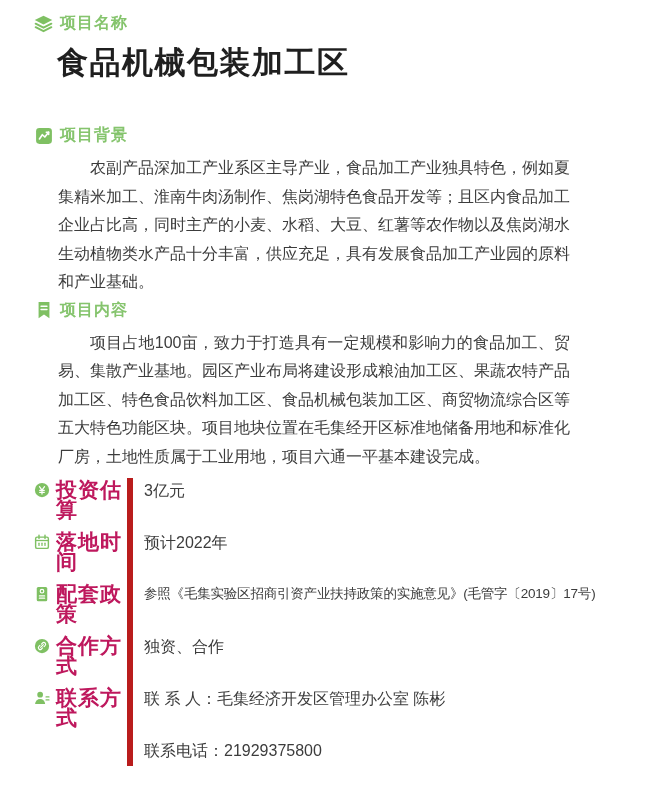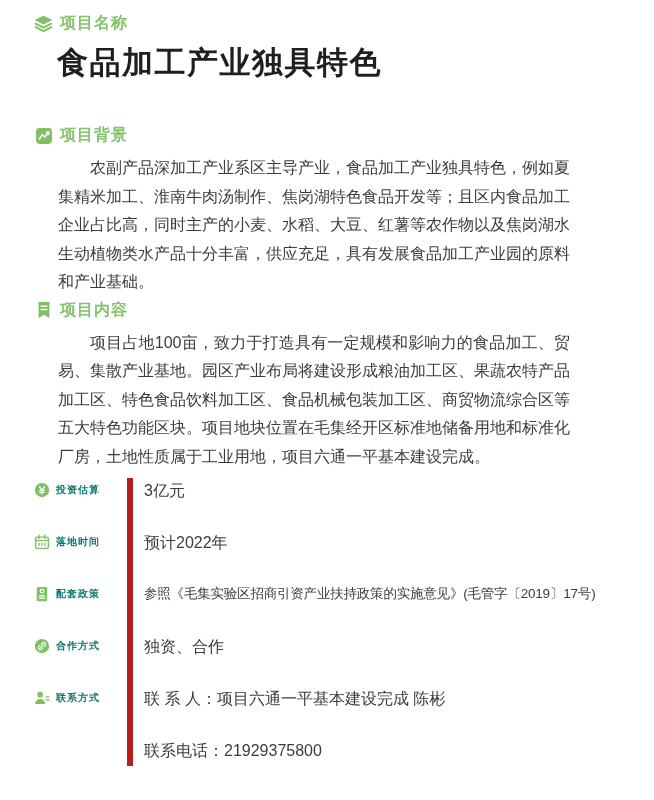--- a/index.html
+++ b/index.html
@@ -72,23 +72,23 @@
     gap:5px;
     padding-top:2px;
   }
   .detail-label .row-icon {
     width:18px; height:18px;
     flex:0 0 auto;
     display:inline-flex;
     margin-top:1px;
   }
   .detail-label .row-label-text {
-    font-size:10px;
+    font-size:21px;
     font-weight:bold;
-    color:#0f766e;
+    color:#be185d;
     letter-spacing:1px;
     line-height:20px;
   }
   .detail-value {
     flex:1;
     border-left:6px solid #b91c1c;
     padding:2px 0 0 11px;
     min-height:52px;
     font-size:16px;
     line-height:21px;
@@ -109,21 +109,21 @@
     <span class="tag-icon">
       <svg width="21" height="21" viewBox="0 0 24 24">
         <path d="M12 3 L22 8 L12 13 L2 8 Z" fill="#7fc063"></path>
         <path d="M3 12.2 L12 16.8 L21 12.2" fill="none" stroke="#7fc063" stroke-width="2.2" stroke-linecap="round" stroke-linejoin="round"></path>
         <path d="M3 16.2 L12 20.8 L21 16.2" fill="none" stroke="#7fc063" stroke-width="2.2" stroke-linecap="round" stroke-linejoin="round"></path>
       </svg>
     </span>
     <span class="tag-label">项目名称</span>
   </div>
 
-  <h1 class="page-title">食品加工产业独具特色</h1>
+  <h1 class="page-title">食品机械包装加工区</h1>
 
   <div class="tag-head head-2">
     <span class="tag-icon">
       <svg width="20" height="20" viewBox="0 0 24 24">
         <rect x="2.5" y="2.5" width="19" height="19" rx="4" fill="#7fc063"></rect>
         <path d="M6.5 15.5 L10 10.5 L13 13.2 L17.5 7.5" fill="none" stroke="#ffffff" stroke-width="2" stroke-linecap="round" stroke-linejoin="round"></path>
         <path d="M17.5 7.5 L17.5 10.2 M17.5 7.5 L14.8 7.5" fill="none" stroke="#ffffff" stroke-width="2" stroke-linecap="round"></path>
       </svg>
     </span>
     <span class="tag-label">项目背景</span>
@@ -211,19 +211,19 @@
           <svg width="18" height="18" viewBox="0 0 24 24">
             <circle cx="9.5" cy="7.5" r="3.8" fill="#7fc063"></circle>
             <path d="M2.8 20 a6.7 6.7 0 0 1 13.4 0 Z" fill="#7fc063"></path>
             <line x1="17.5" y1="10.5" x2="21.2" y2="10.5" stroke="#7fc063" stroke-width="1.9" stroke-linecap="round"></line>
             <line x1="17.5" y1="14.5" x2="21.2" y2="14.5" stroke="#7fc063" stroke-width="1.9" stroke-linecap="round"></line>
           </svg>
         </span>
         <span class="row-label-text">联系方式</span>
       </div>
       <div class="detail-value">
-        <div>联 系 人：项目六通一平基本建设完成 陈彬</div>
+        <div>联 系 人：毛集经济开发区管理办公室 陈彬</div>
         <div class="second-line">联系电话：21929375800</div>
       </div>
     </div>
 
   </div>
 </div>
 
 </body></html>

